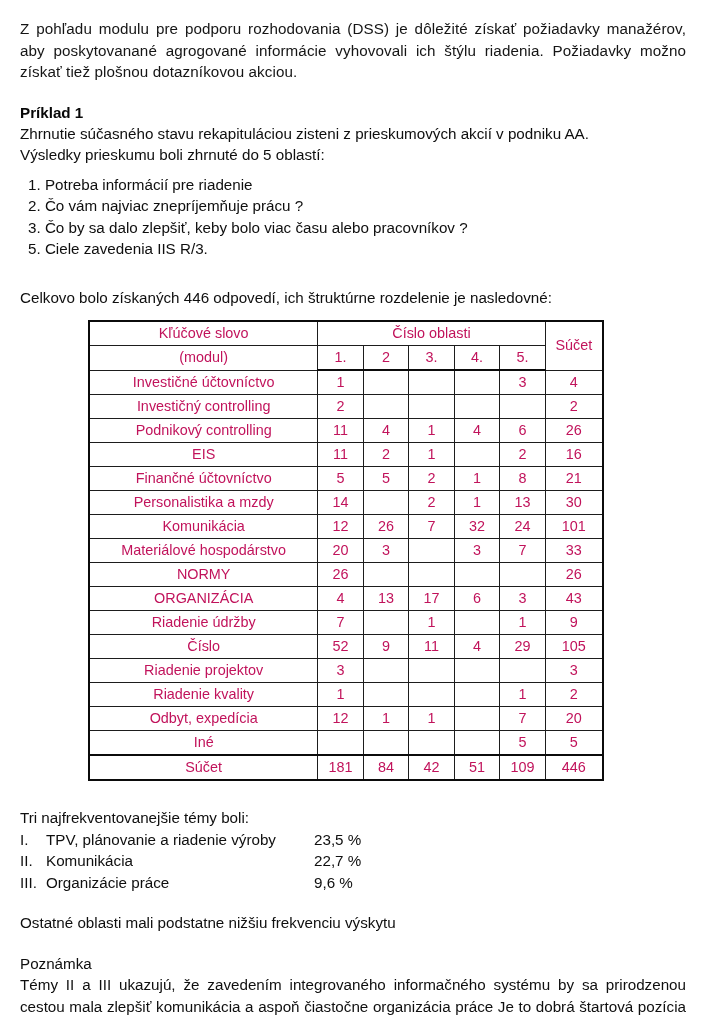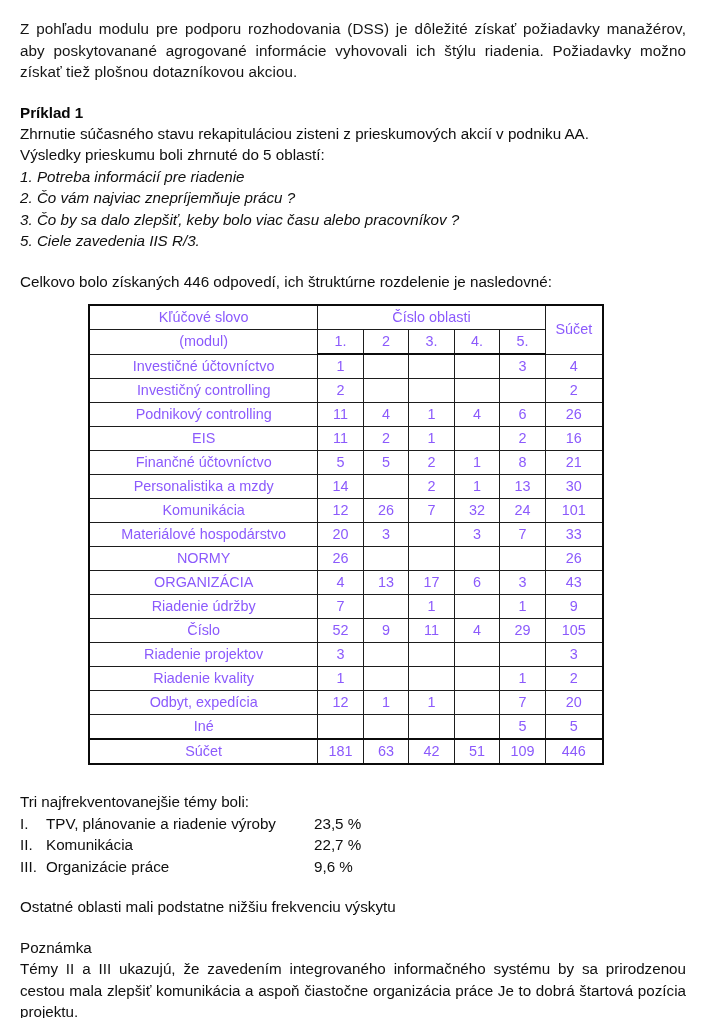--- a/index.html
+++ b/index.html
@@ -47,41 +47,40 @@
   }
 
   .lead-line {
     font-size: 15.2px;
     line-height: 21.5px;
     margin: 0;
   }
 
   ol.plain, ul.plain {
     list-style: none;
-    margin: 0;
+    margin: 8px;
     padding: 0;
-    font-style: italic;
   }
   ol.plain li {
     font-size: 15.2px;
     line-height: 21.5px;
     white-space: pre;
   }
 
   
   .table-wrap {
     margin: 12px 0 0 68px;
     width: 516px;
   }
   table.survey {
     border-collapse: collapse;
     width: 516px;
     table-layout: fixed;
     font-size: 14.4px;
-    color: #8b5cf6;
+    color: #be185d;
   }
   table.survey th,
   table.survey td {
     border: 1px solid #222;
     padding: 1px 2px;
     height: 21px;
     text-align: center;
     vertical-align: middle;
     font-weight: normal;
     line-height: 17px;
@@ -342,21 +341,21 @@
             <td class="areas-group"></td>
             <td></td>
             <td></td>
             <td></td>
             <td>5</td>
             <td class="sum">5</td>
           </tr>
           <tr class="total">
             <td class="kw">Súčet</td>
             <td class="areas-group">181</td>
-            <td>63</td>
+            <td>84</td>
             <td>42</td>
             <td>51</td>
             <td>109</td>
             <td class="sum">446</td>
           </tr>
         </tbody>
     </table>
   </div>
 
   <div class="spacer-lg"></div>

